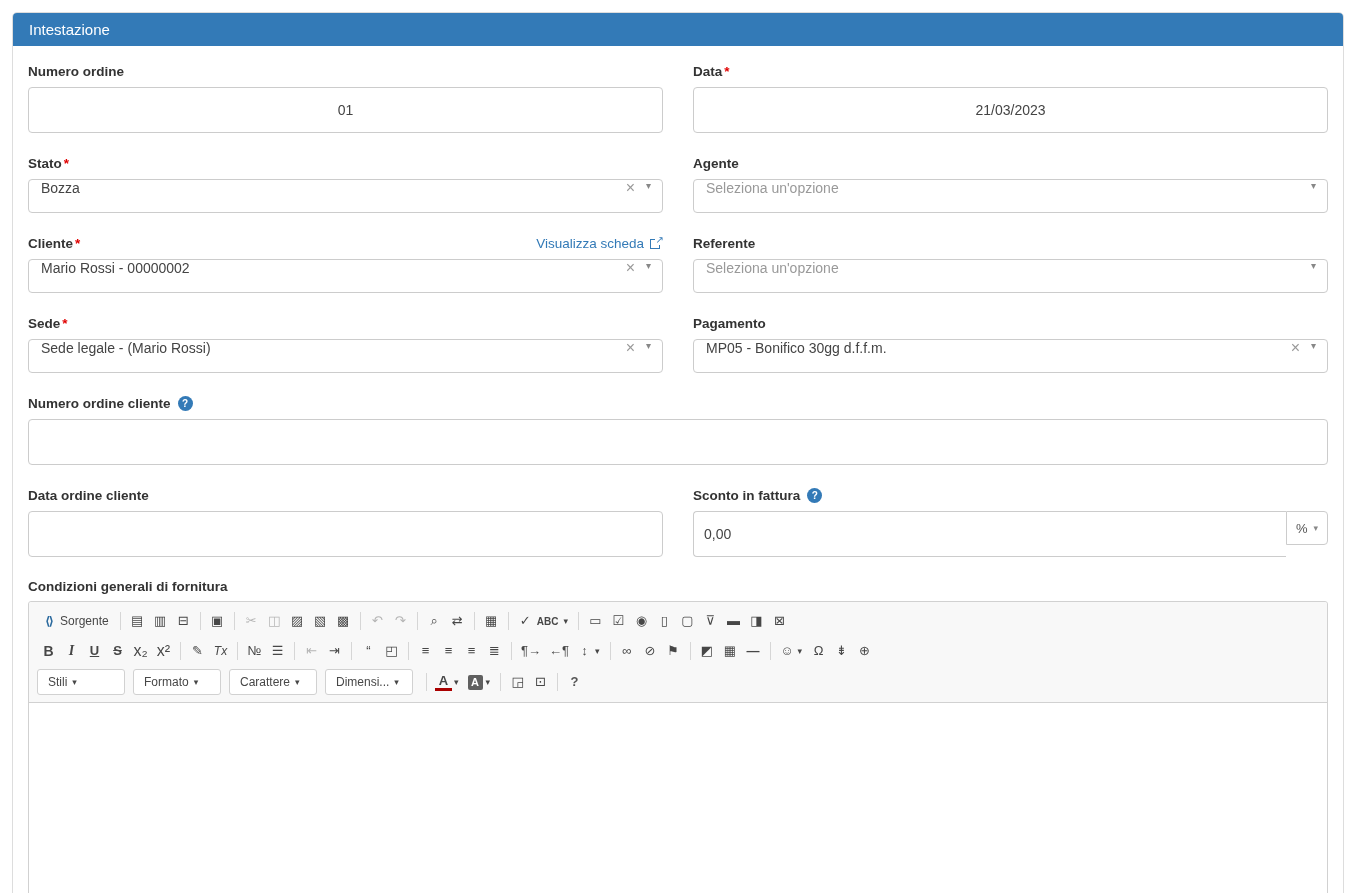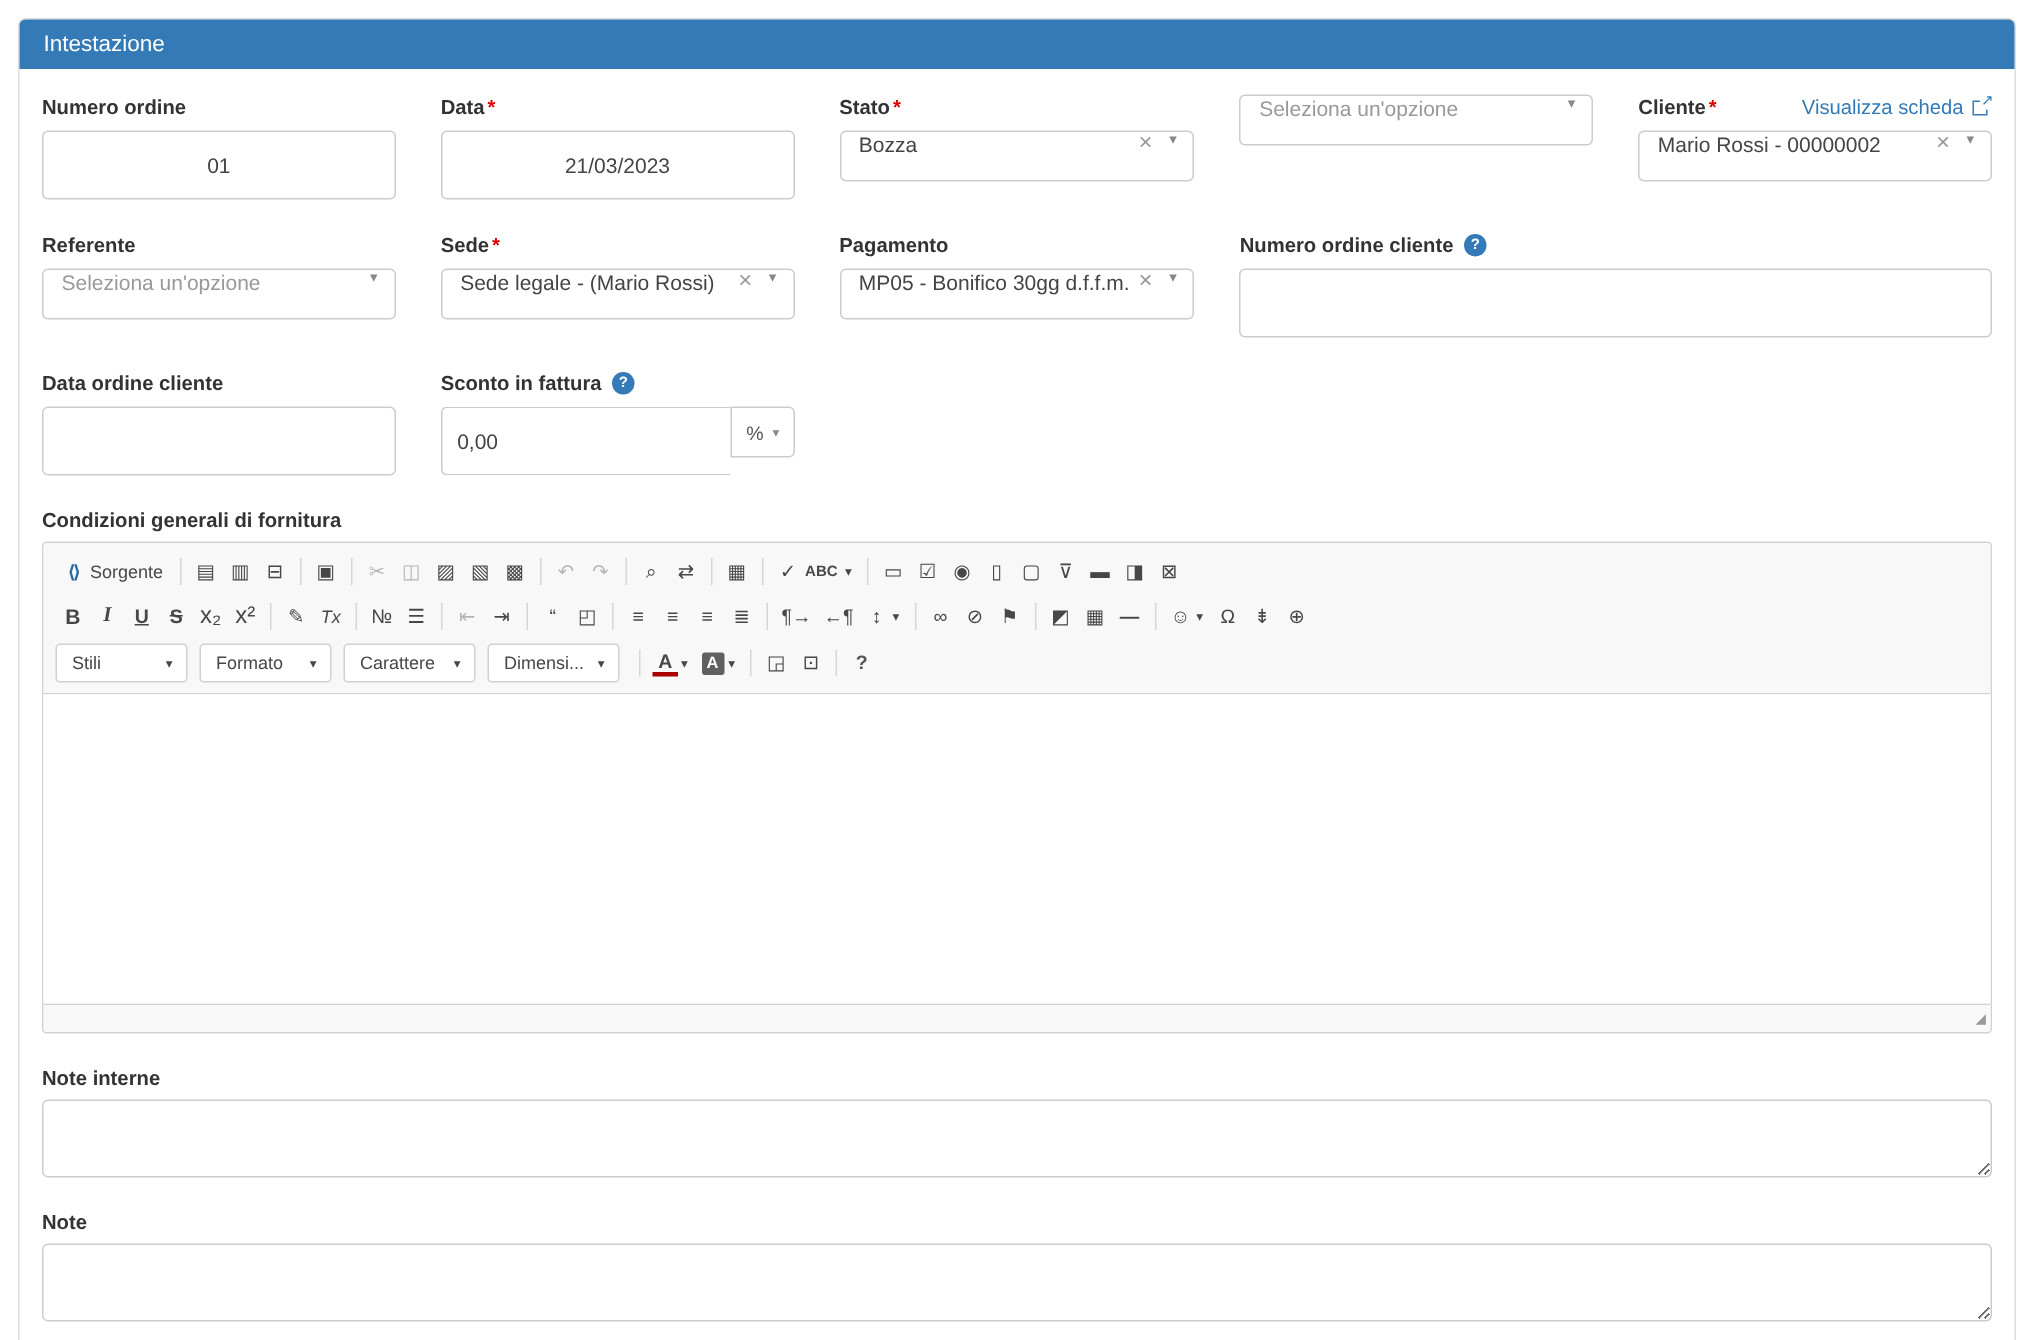--- a/index.html
+++ b/index.html
@@ -3,21 +3,21 @@
 <meta charset="utf-8">
 <style>
   :root{--accent:#337ab7;--required:#e00000;--link:#337ab7}
   *{box-sizing:border-box}
   body{margin:0;background:#fff;font-family:"Liberation Sans","DejaVu Sans",sans-serif;color:#333}
   .wrap{padding:12px;width:1356px;max-width:100%;margin:0 auto}
   .panel{border:1px solid #ddd;border-radius:5px;background:#fff}
   .panel-header{background:var(--accent);color:#fff;font-size:15px;padding:8px 16px;border-radius:4px 4px 0 0}
   .panel-body{padding:17px 15px 4px}
 
-  .fgrid{display:grid;grid-template-columns:repeat(5,1fr);column-gap:30px}
+  .fgrid{display:grid;grid-template-columns:repeat(2,1fr);column-gap:30px}
   .span2{grid-column:span 2}
   .field{margin-bottom:22px}
   .flabel{display:flex;justify-content:space-between;align-items:center;font-weight:bold;font-size:13.5px;margin-bottom:7px;min-height:17px}
   .lbl-main{display:flex;align-items:center}
   .req{color:var(--required);margin-left:2px}
   .help{display:inline-flex;align-items:center;justify-content:center;width:15px;height:15px;border-radius:50%;background:var(--accent);color:#fff;font-size:10px;font-weight:bold;margin-left:7px;cursor:pointer;flex:none}
   .link{color:var(--link);font-weight:normal;text-decoration:none;font-size:13.5px;display:inline-flex;align-items:center;cursor:pointer}
   .ext-icon{position:relative;display:inline-block;width:13px;height:12px;margin-left:6px}
   .ext-icon::before{content:"";position:absolute;left:0;bottom:1px;width:8px;height:8px;border:1.5px solid currentColor}
   .ext-icon::after{content:"↗";position:absolute;right:-1px;top:-4px;font-size:10px;background:#fff;padding-left:1px}
@@ -42,21 +42,21 @@
   .cke{border:1px solid #d1d1d1;border-radius:3px}
   .cke-top{background:#f8f8f8;padding:4px 6px;border-bottom:1px solid #d1d1d1;border-radius:3px 3px 0 0}
   .cke-row{display:flex;align-items:center;padding:3px 2px;flex-wrap:wrap}
   .cke-group{display:flex;align-items:center}
   .cke-sep{width:1px;height:18px;background:#d6d6d6;margin:0 5px;flex:none}
   .cke-btn{display:flex;align-items:center;height:24px;padding:0 3px;border-radius:2px;color:#474747;cursor:pointer;user-select:none;text-decoration:none}
   .cke-btn.disabled{opacity:.38;cursor:default}
   .cke-ic{min-width:17px;text-align:center;font-size:13px;line-height:22px;padding:0 1px}
   .cke-lb{font-size:12px;padding:0 3px}
   .cke-caret{font-size:9px;color:#474747;margin:0 2px}
-  .cke-combo{border:1px solid #d1d1d1;background:#fff;height:26px;padding:0 7px;margin-right:8px;border-radius:3px;min-width:88px;justify-content:space-between}
+  .cke-combo{border:1px solid #d1d1d1;background:#fff;height:26px;padding:0 7px;margin-right:8px;border-radius:3px;min-width:88px;}
   .cke-body{min-height:206px;background:#fff;border-radius:0;outline:none;padding:8px 10px;font-size:14px}
   .cke-bottom{height:19px;background:#f8f8f8;border-top:1px solid #d1d1d1;display:flex;justify-content:flex-end;align-items:center;border-radius:0 0 3px 3px}
   .grip{font-size:9px;color:#999;padding-right:3px;cursor:nwse-resize;line-height:1}
 
   [data-name="bold-icon"]{font-weight:bold;font-size:14px}
   [data-name="italic-icon"]{font-style:italic;font-weight:bold;font-family:"Liberation Serif","DejaVu Serif",serif;font-size:14px}
   [data-name="underline-icon"]{text-decoration:underline;font-weight:bold;font-size:13px}
   [data-name="strikethrough-icon"]{text-decoration:line-through;font-weight:bold;font-size:13px}
   [data-name="subscript-icon"],[data-name="superscript-icon"]{font-size:16px}
   [data-name="remove-format-icon"]{font-size:12px;font-style:italic}
@@ -108,20 +108,25 @@
               </span>
           </div>
           <div class="select2" data-name="stato-select">
             <span class="sel-val" data-name="stato-selected-value">Bozza</span>
             <span class="sel-clear" data-name="clear-icon">×</span>
             <span class="sel-caret" data-name="chevron-down-icon">▾</span>
           </div>
         </div>
 
         <div class="field" data-name="field-agente">
+          <div class="flabel" data-name="agente-label">
+            <span class="lbl-main">
+                <span>Agente</span>
+              </span>
+          </div>
           <div class="select2" data-name="agente-select">
             <span class="sel-val placeholder" data-name="agente-placeholder">Seleziona un'opzione</span>
             <span class="sel-caret" data-name="chevron-down-icon">▾</span>
           </div>
         </div>
 
         <div class="field" data-name="field-cliente">
           <div class="flabel" data-name="cliente-label">
             <span class="lbl-main">
                 <span>Cliente</span>

